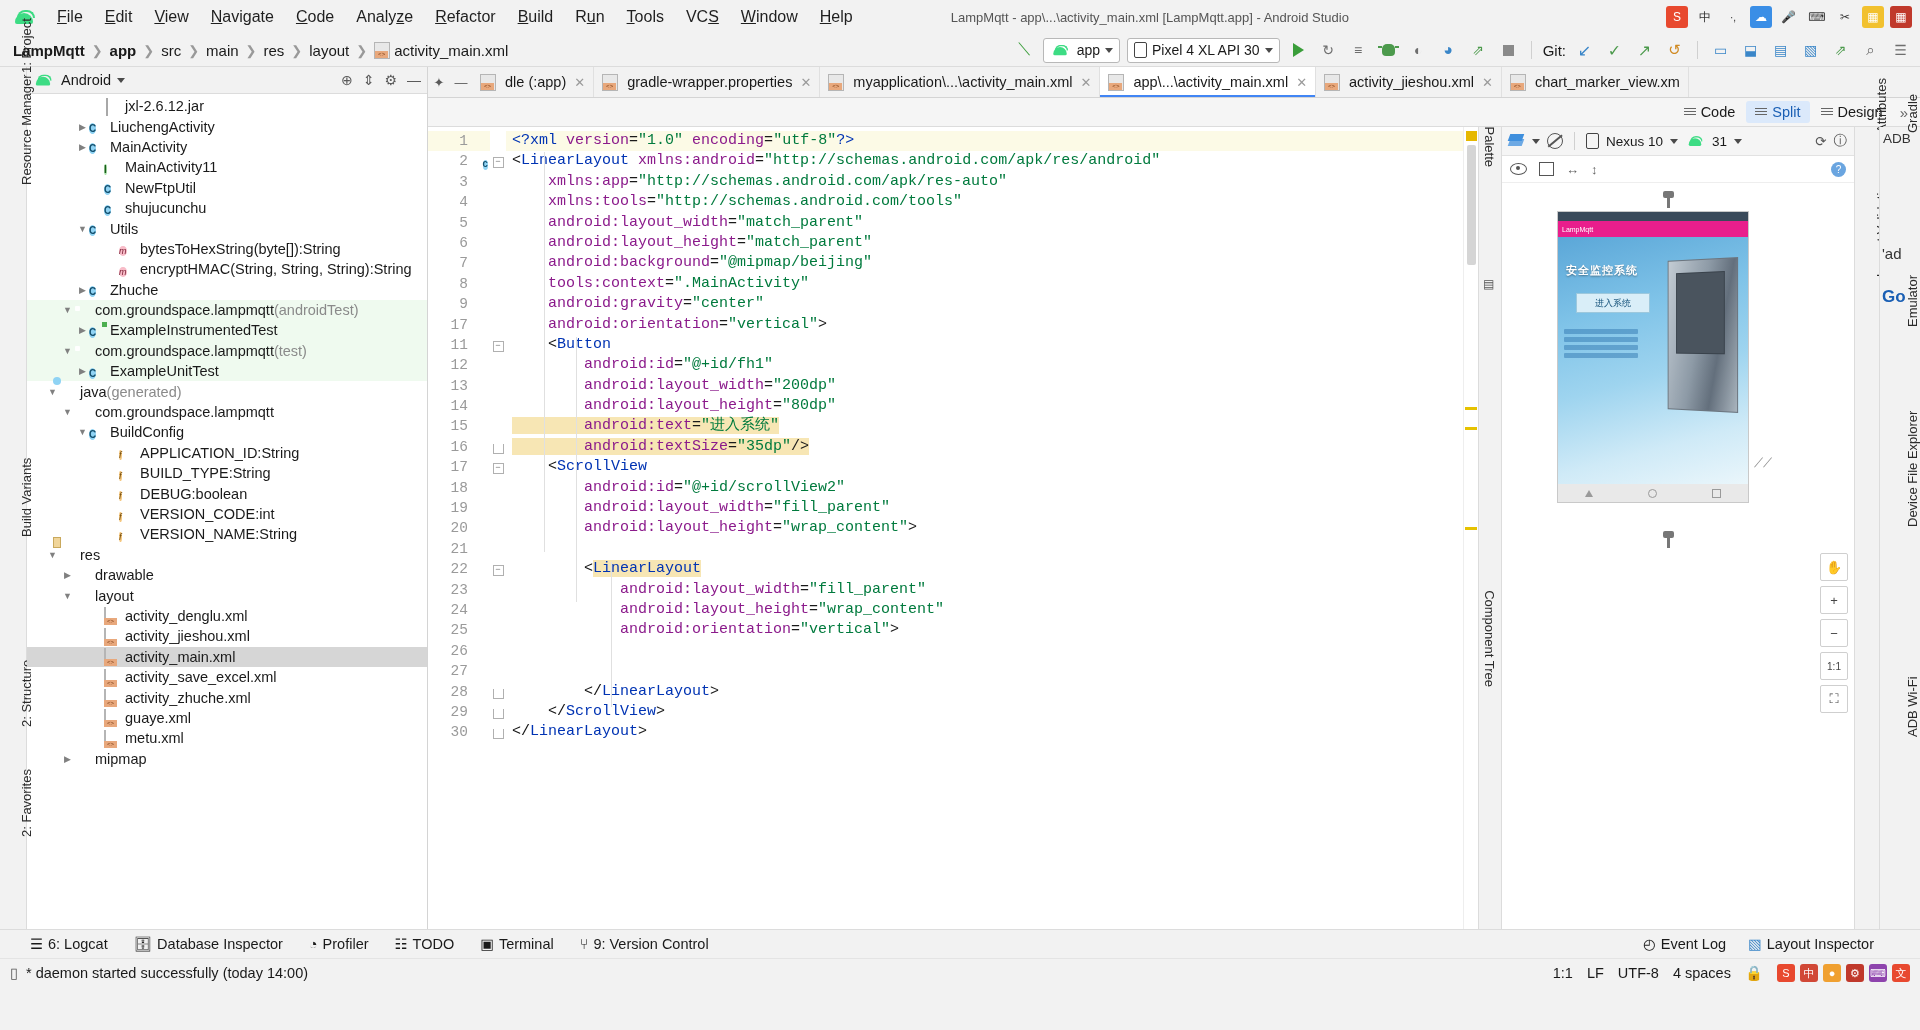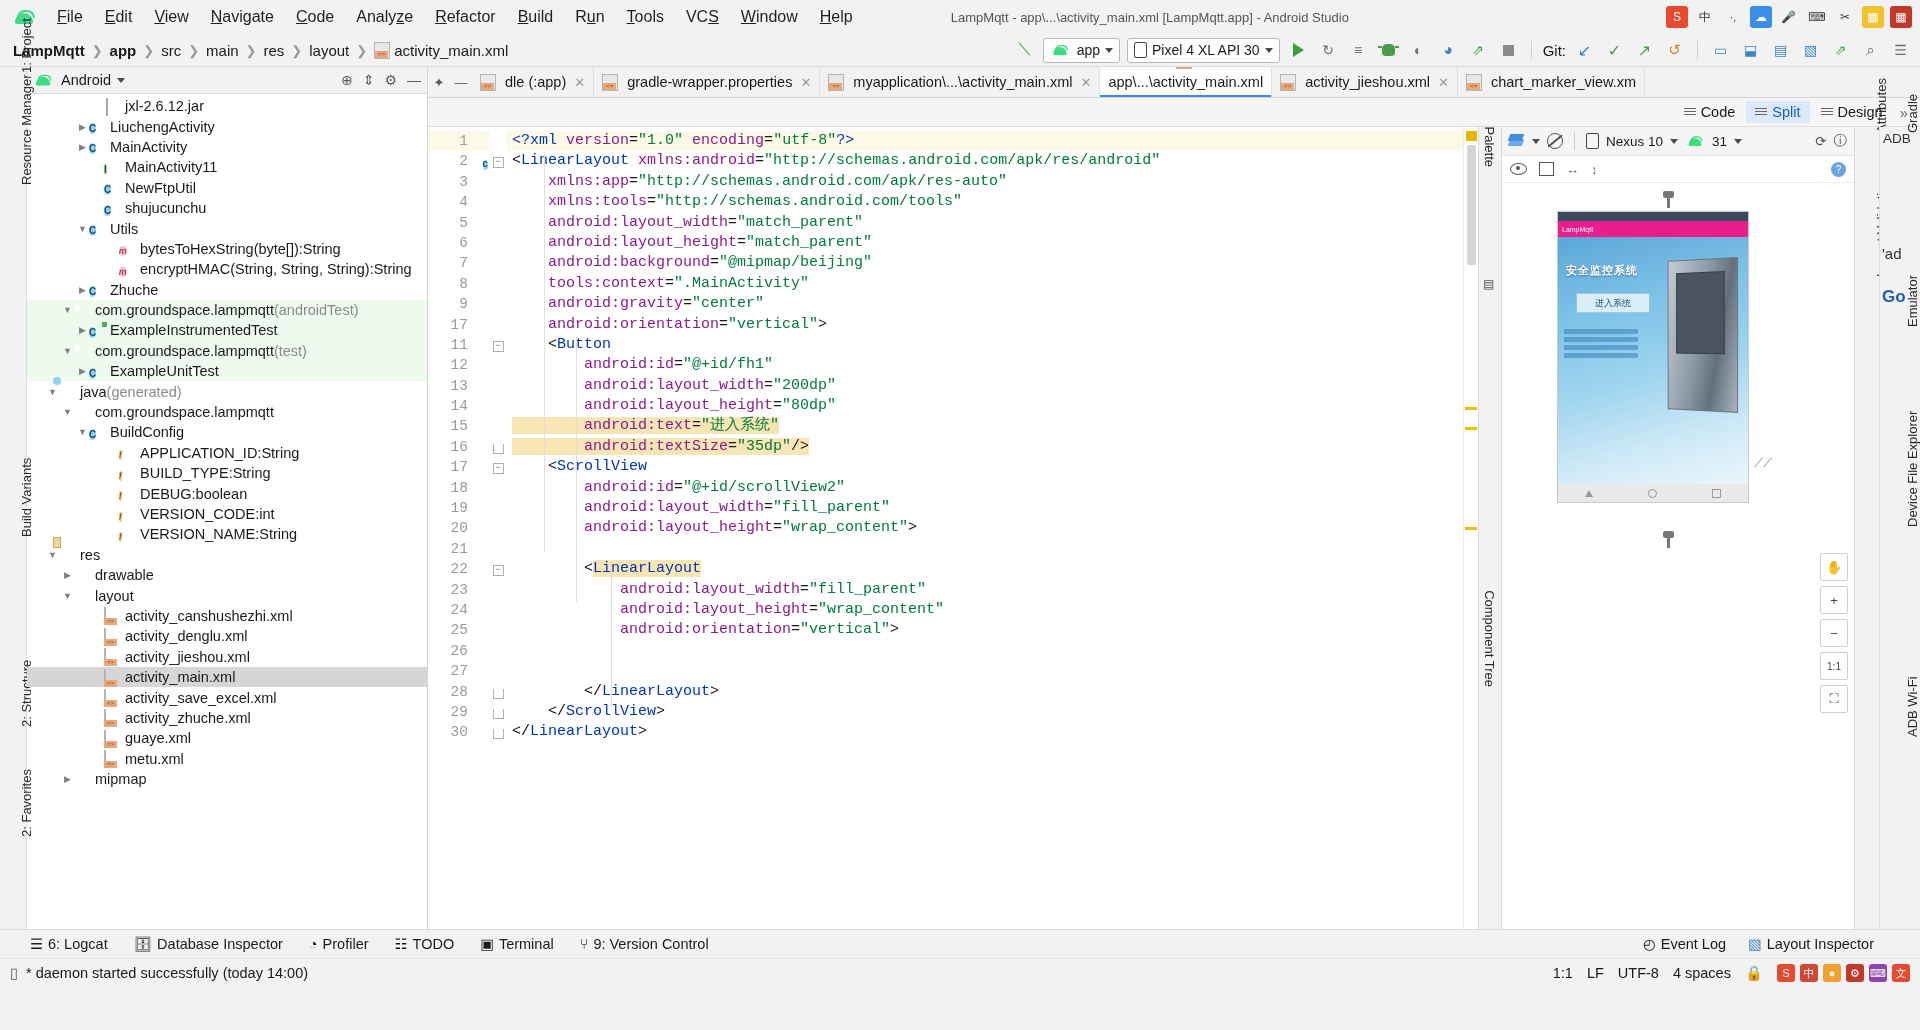--- a/index.html
+++ b/index.html
@@ -80,21 +80,21 @@
         color:#7a3b12;font-size:6px;line-height:7px;text-align:center;font-family:"Liberation Mono",monospace;}
   .lbl{color:#1a1a1a;}
   .dim{color:#8a8a8a;}
   
   #editorcol{flex:1;display:flex;flex-direction:column;min-width:0;}
   #tabs{height:30px;background:#f2f2f2;display:flex;align-items:stretch;border-bottom:1px solid #d4d4d4;
         overflow:hidden;}
   .tbico{width:22px;display:flex;align-items:center;justify-content:center;color:#5a5a5a;font-size:13px;}
   .tab{display:flex;align-items:center;gap:5px;padding:0 8px;font-size:14.5px;white-space:nowrap;
        border-right:1px solid #e0e0e0;position:relative;}
-  .tab.active{background:#fff;flex-direction:column;}
+  .tab.active{background:#fff;}
   .tab.active:after{content:"";position:absolute;left:0;right:0;bottom:-1px;height:3px;background:#4185f4;}
   .tab .x{color:#9a9a9a;font-size:13px;margin-left:3px;}
   #modebar{height:28px;background:#f5f5f5;display:flex;align-items:center;justify-content:flex-end;
            gap:2px;padding-right:12px;border-bottom:1px solid #dcdcdc;}
   .mode{display:flex;align-items:center;gap:5px;padding:3px 9px;font-size:14.5px;border-radius:3px;}
   .mode.on{background:#dbe9fb;color:#1a5fb4;}
   .hamb{display:inline-block;width:12px;height:9px;
         background:repeating-linear-gradient(#666 0 1.5px,transparent 1.5px 3px);}
   #edbody{flex:1;display:flex;min-height:0;}
   #code{flex:1;display:flex;background:#fff;position:relative;min-width:0;overflow:hidden;}
@@ -465,26 +465,20 @@
         <div class="tr">
           <span style="width:30px;flex:none;"></span>
           <span class="arrow">▼</span>
           <span class="ico"><span class="folder"></span></span>
           <span class="lbl">layout</span>
         </div>
         <div class="tr">
           <span style="width:60px;flex:none;"></span>
           <span class="arrow"></span>
           <span class="ico"><span class="xfile"></span></span>
-          <span class="lbl">activity_canshushezhi.xml</span>
-        </div>
-        <div class="tr">
-          <span style="width:60px;flex:none;"></span>
-          <span class="arrow"></span>
-          <span class="ico"><span class="xfile"></span></span>
           <span class="lbl">activity_denglu.xml</span>
         </div>
         <div class="tr">
           <span style="width:60px;flex:none;"></span>
           <span class="arrow"></span>
           <span class="ico"><span class="xfile"></span></span>
           <span class="lbl">activity_jieshou.xml</span>
         </div>
         <div class="tr sel">
           <span style="width:60px;flex:none;"></span>

